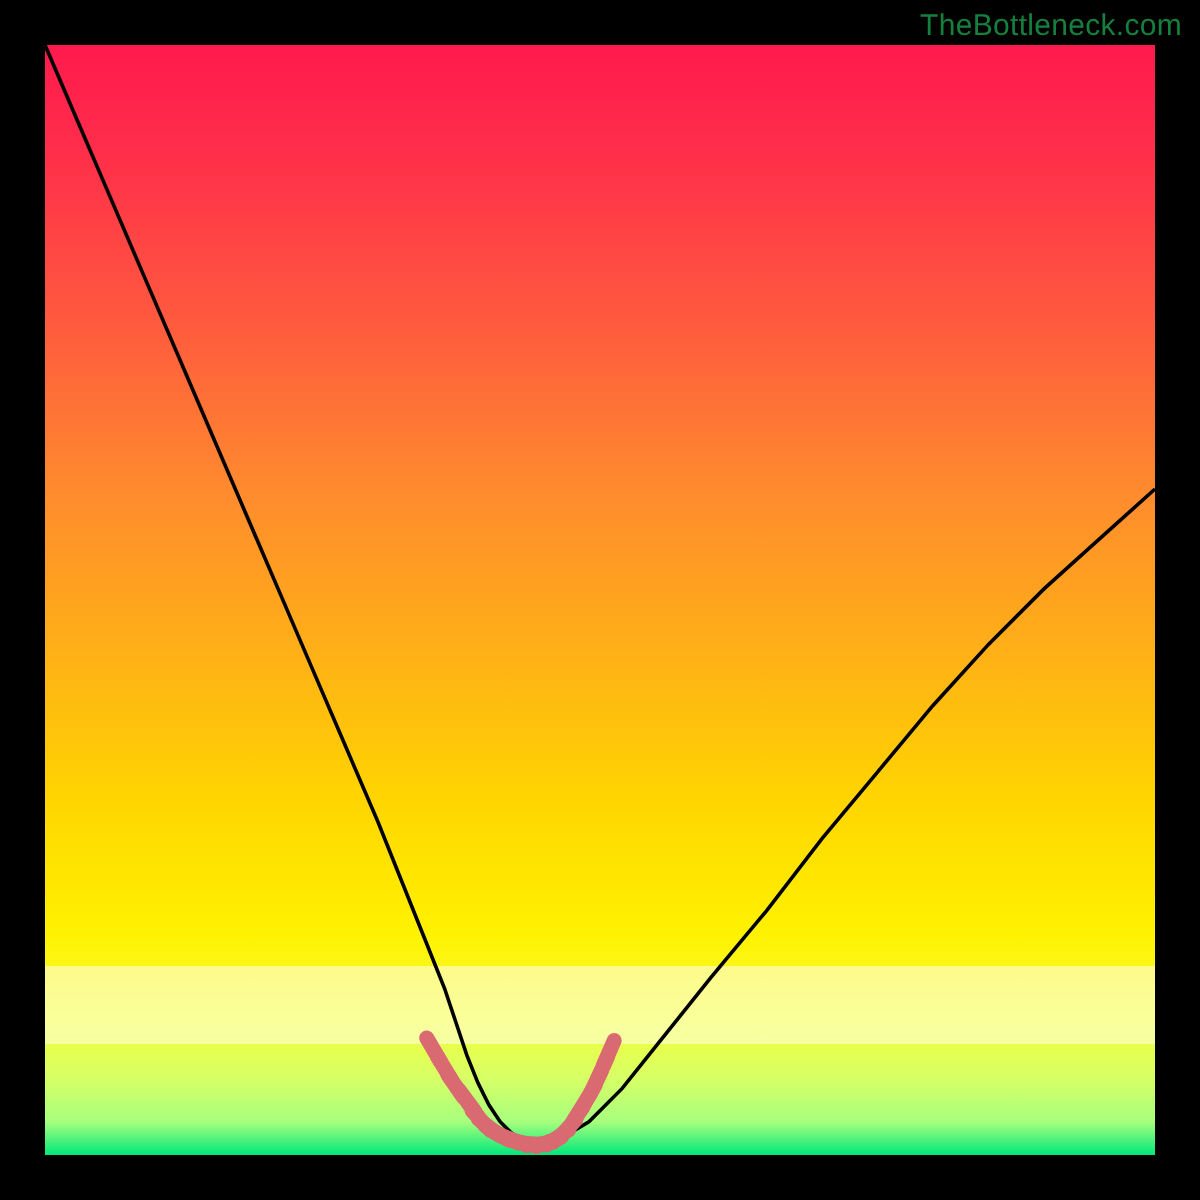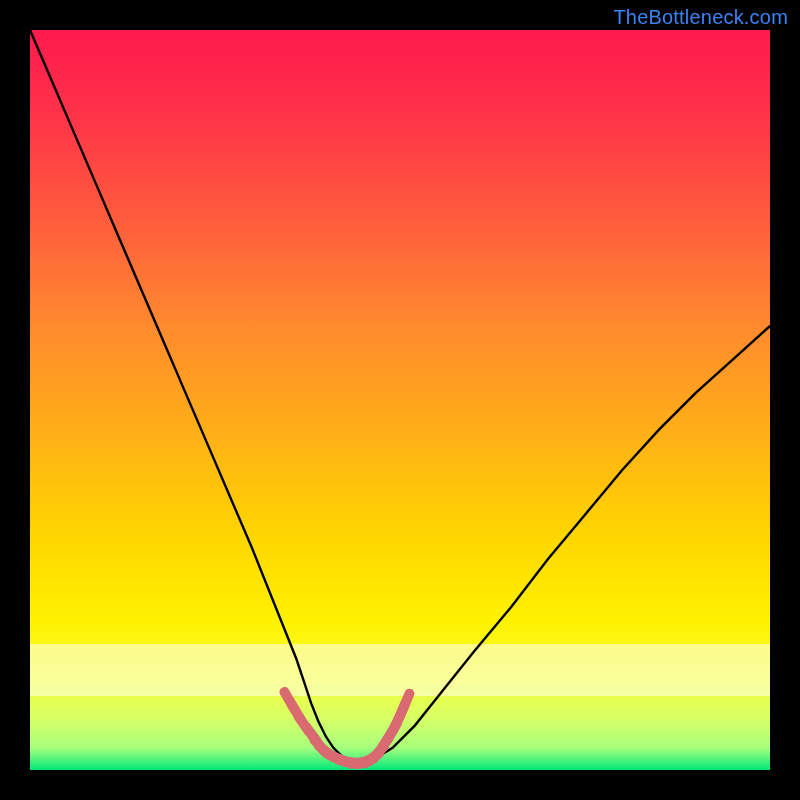--- a/index.html
+++ b/index.html
@@ -45,21 +45,21 @@
   .pale-band {
     position: absolute;
     left: 0;
     width: 100%;
     background: rgba(255,255,235,0.55);
   }
   .watermark {
     position: absolute;
     top: 6px;
     right: 12px;
-    color: #3b82f6;
+    color: #15803d;
     font-size: 20px;
     letter-spacing: 0.2px;
     user-select: none;
   }
   svg.curve {
     position: absolute;
     left: 0;
     top: 0;
     width: 740px;
     height: 740px;

